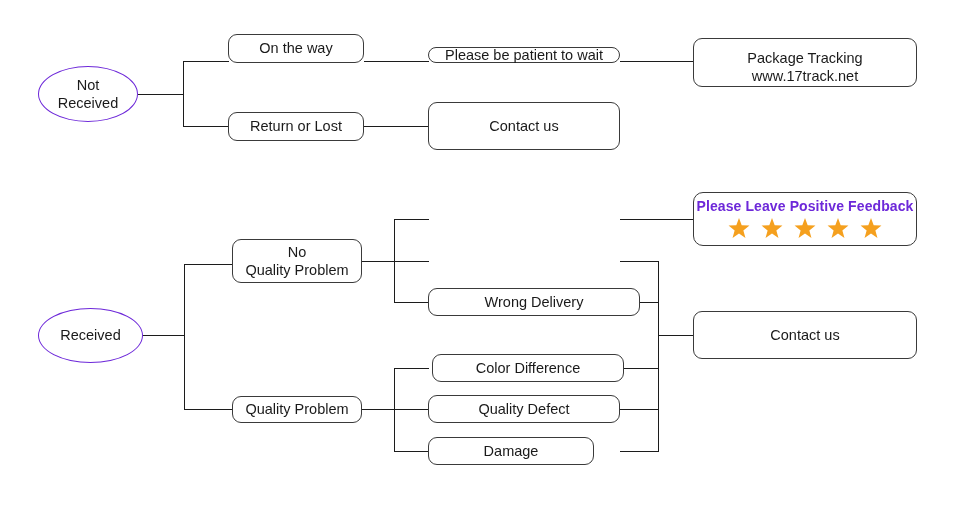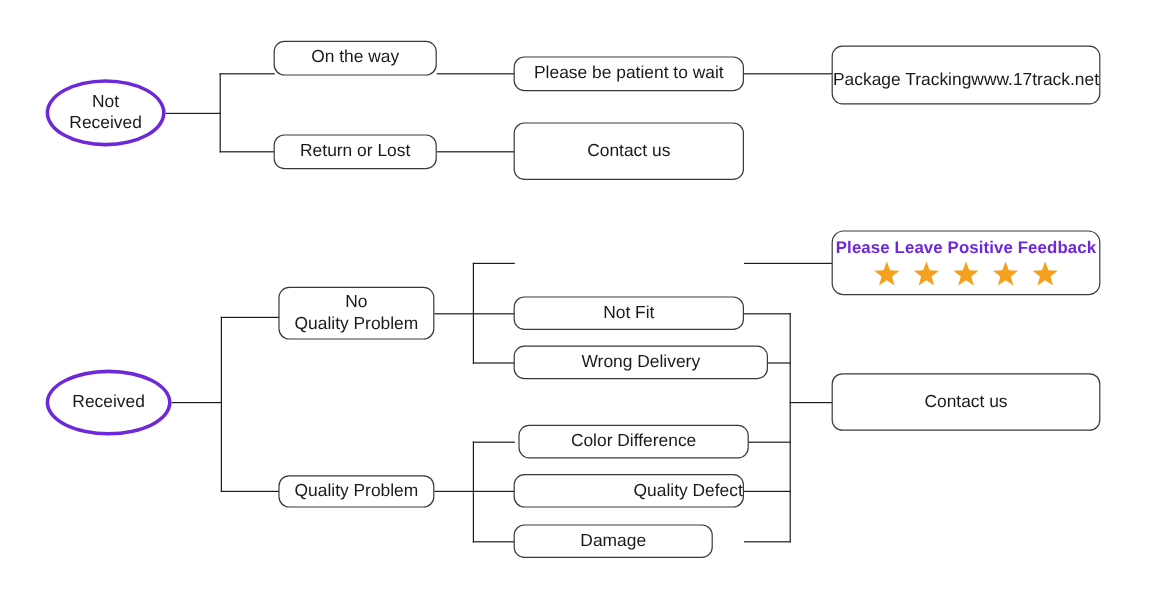--- a/index.html
+++ b/index.html
@@ -27,21 +27,21 @@
     border: 1px solid #3a3a3a;
     line-height: 1.25;
     font-size: 14.5px;
     z-index: 3;
   }
   .rbox {
     border-radius: 9px;
   }
   .ellipse {
     border-radius: 50%;
-    border: 3px solid #6d28d9;
+    border: 1px solid #6d28d9;
   }
   .node .lines {
     white-space: pre-line;
   }
   .feedback {
     flex-direction: column;
     justify-content: flex-start;
     padding-top: 5px;
     border-radius: 10px;
     border: 1px solid #3a3a3a;
@@ -87,26 +87,26 @@
 
   <div class="node ellipse" style="left:38px; top:66px; width:100px; height:56px;">
     <span class="lines">Not
 Received</span>
   </div>
 
   <div class="node rbox" style="left:228px; top:34px; width:136px; height:29px;">
     <span>On the way</span>
   </div>
 
-  <div class="node rbox" style="left:428px; top:47px; width:192px; height:29px;">
+  <div class="node rbox" style="left:428px; top:47px; width:192px; height:16px;">
     <span>Please be patient to wait</span>
   </div>
 
   <div class="node rbox" style="left:693px; top:38px; width:224px; height:49px;"></div>
-  <div class="node" style="left:693px; top:38px; width:224px; height:58px; border:none; background:transparent; flex-direction:row; z-index:4;">
+  <div class="node" style="left:693px; top:38px; width:224px; height:58px; border:none; background:transparent; flex-direction:column; z-index:4;">
     <span>Package Tracking</span>
     <span>www.17track.net</span>
   </div>
 
   <div class="node rbox" style="left:228px; top:112px; width:136px; height:29px;">
     <span>Return or Lost</span>
   </div>
 
   <div class="node rbox" style="left:428px; top:102px; width:192px; height:48px; flex-direction:column;">
     <span>Contact us</span>
@@ -147,33 +147,30 @@
   <div class="node rbox" style="left:232px; top:239px; width:130px; height:44px; flex-direction:column;">
     <span>No</span>
     <span>Quality Problem</span>
   </div>
 
   <div class="node rbox" style="left:232px; top:396px; width:130px; height:27px;">
     <span>Quality Problem</span>
   </div>
 
 
-  <div class="node rbox" style="left:428px; top:247px; width:192px; height:28px;">
-    <span>Not Fit</span>
-  </div>
 
   <div class="node rbox" style="left:428px; top:288px; width:212px; height:28px;">
     <span>Wrong Delivery</span>
   </div>
 
   <div class="node rbox" style="left:432px; top:354px; width:192px; height:28px;">
     <span>Color Difference</span>
   </div>
 
-  <div class="node rbox" style="left:428px; top:395px; width:192px; height:28px;justify-content:flex-end;">
+  <div class="node rbox" style="left:428px; top:395px; width:192px; height:28px;">
     <span>Quality Defect</span>
   </div>
 
   <div class="node rbox" style="left:428px; top:437px; width:166px; height:28px;">
     <span>Damage</span>
   </div>
 
   <div class="node rbox feedback" style="left:693px; top:192px; width:224px; height:54px;">
     <span class="feedback-label">Please Leave Positive Feedback</span>
     <span class="stars" id="star-row">

